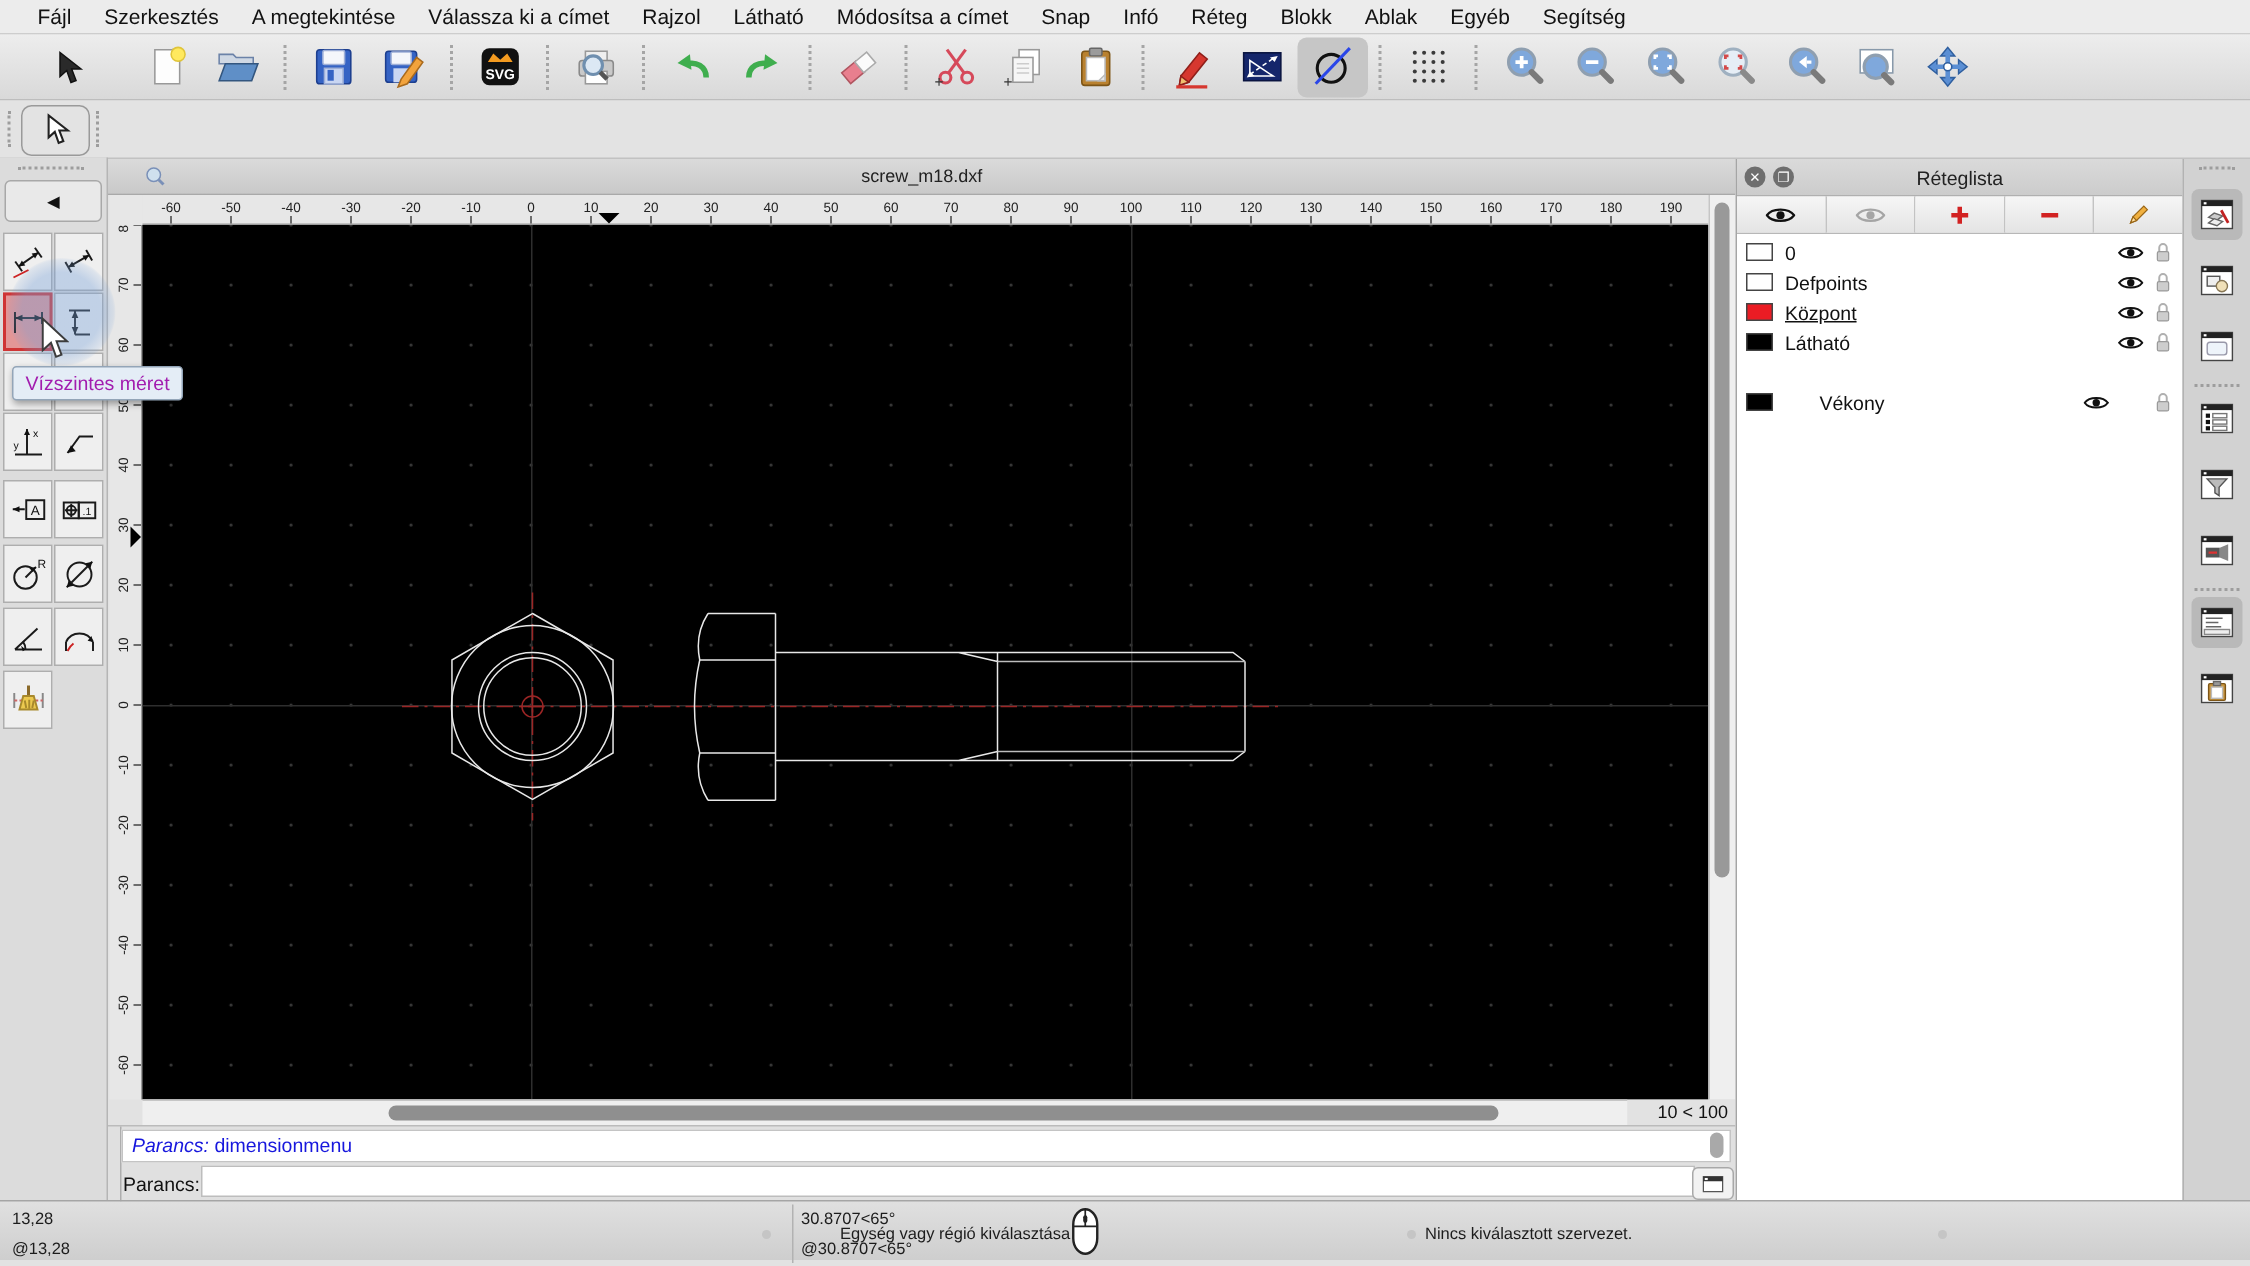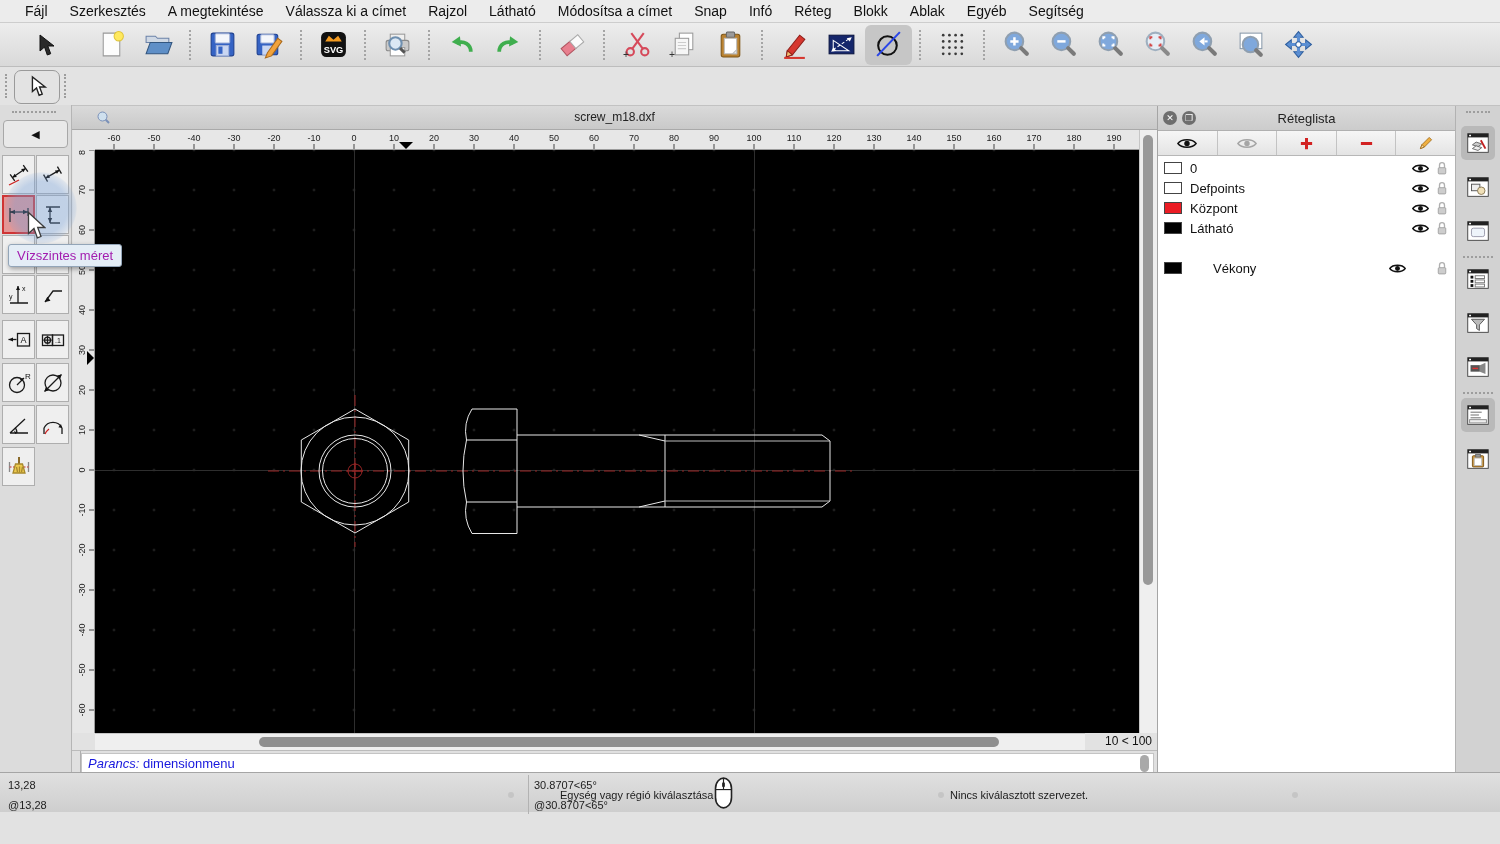--- a/index.html
+++ b/index.html
@@ -66,21 +66,21 @@
   .swatch{width:16px;height:10px;border:1px solid #444;margin-left:6px;flex:0 0 auto;}
   .lay-name{margin-left:8px;flex:1;}
   .lay-ic{margin-right:7px;display:flex;align-items:center;}
   
   .rail{position:absolute;left:1455px;top:106px;width:45px;height:694px;background:#d2d2d2;border-left:1px solid #b2b2b2;box-sizing:border-box;}
   .rail .hdl{position:absolute;left:10px;top:5px;width:24px;border-top:2px dotted #9d9d9d;}
   .rbtn{position:absolute;left:5px;width:34px;height:34px;display:flex;align-items:center;justify-content:center;}
   .rbtn.active{background:#b9b9b9;border-radius:5px;}
   .rsep{position:absolute;left:7px;width:30px;border-top:2px dotted #9d9d9d;}
   
-  .statusbar{position:absolute;left:0;top:772px;width:1500px;height:40px;background:linear-gradient(#e0e0e0,#cecece);border-top:1px solid #a5a5a5;font-size:11px;color:#1c1c1c;box-sizing:border-box;}
+  .statusbar{position:absolute;left:0;top:800px;width:1500px;height:40px;background:linear-gradient(#e0e0e0,#cecece);border-top:1px solid #a5a5a5;font-size:11px;color:#1c1c1c;box-sizing:border-box;}
   .statusbar .sep{position:absolute;left:528px;top:2px;height:39px;border-left:1px solid #b2b2b2;}
   .sdot{position:absolute;width:6px;height:6px;border-radius:3px;background:#c5c5c5;top:19px;}
 </style>
 </head>
 <body>
 
 <div class="app">
 
   <div class="menubar">
     <span>Fájl</span>
@@ -670,21 +670,21 @@
             <circle cx="11" cy="7" r="3.2" fill="#111"></circle>
           </svg>
         </span>
       <span class="lay-ic">
           <svg width="12" height="15" viewBox="0 0 14 18">
             <path d="M4 8V5a3 3 0 0 1 6 0v3" fill="none" stroke="#b0b0b0" stroke-width="1.6"></path>
             <rect x="2.5" y="8" width="9" height="7.5" rx="1.2" fill="#cdcdcd" stroke="#9a9a9a"></rect>
           </svg>
         </span>
     </div>
-    <div class="lay-row" style="top:92px;">
+    <div class="lay-row" style="top:92px;text-decoration:underline;">
       <span class="swatch" style="background: rgb(235, 28, 36);"></span>
       <span class="lay-name">Központ</span>
       <span class="lay-ic">
           <svg width="17" height="11" viewBox="0 0 22 14">
             <path d="M1 7C5 1.5 17 1.5 21 7 17 12.5 5 12.5 1 7z" fill="none" stroke="#111" stroke-width="1.8"></path>
             <circle cx="11" cy="7" r="3.2" fill="#111"></circle>
           </svg>
         </span>
       <span class="lay-ic">
           <svg width="12" height="15" viewBox="0 0 14 18">

